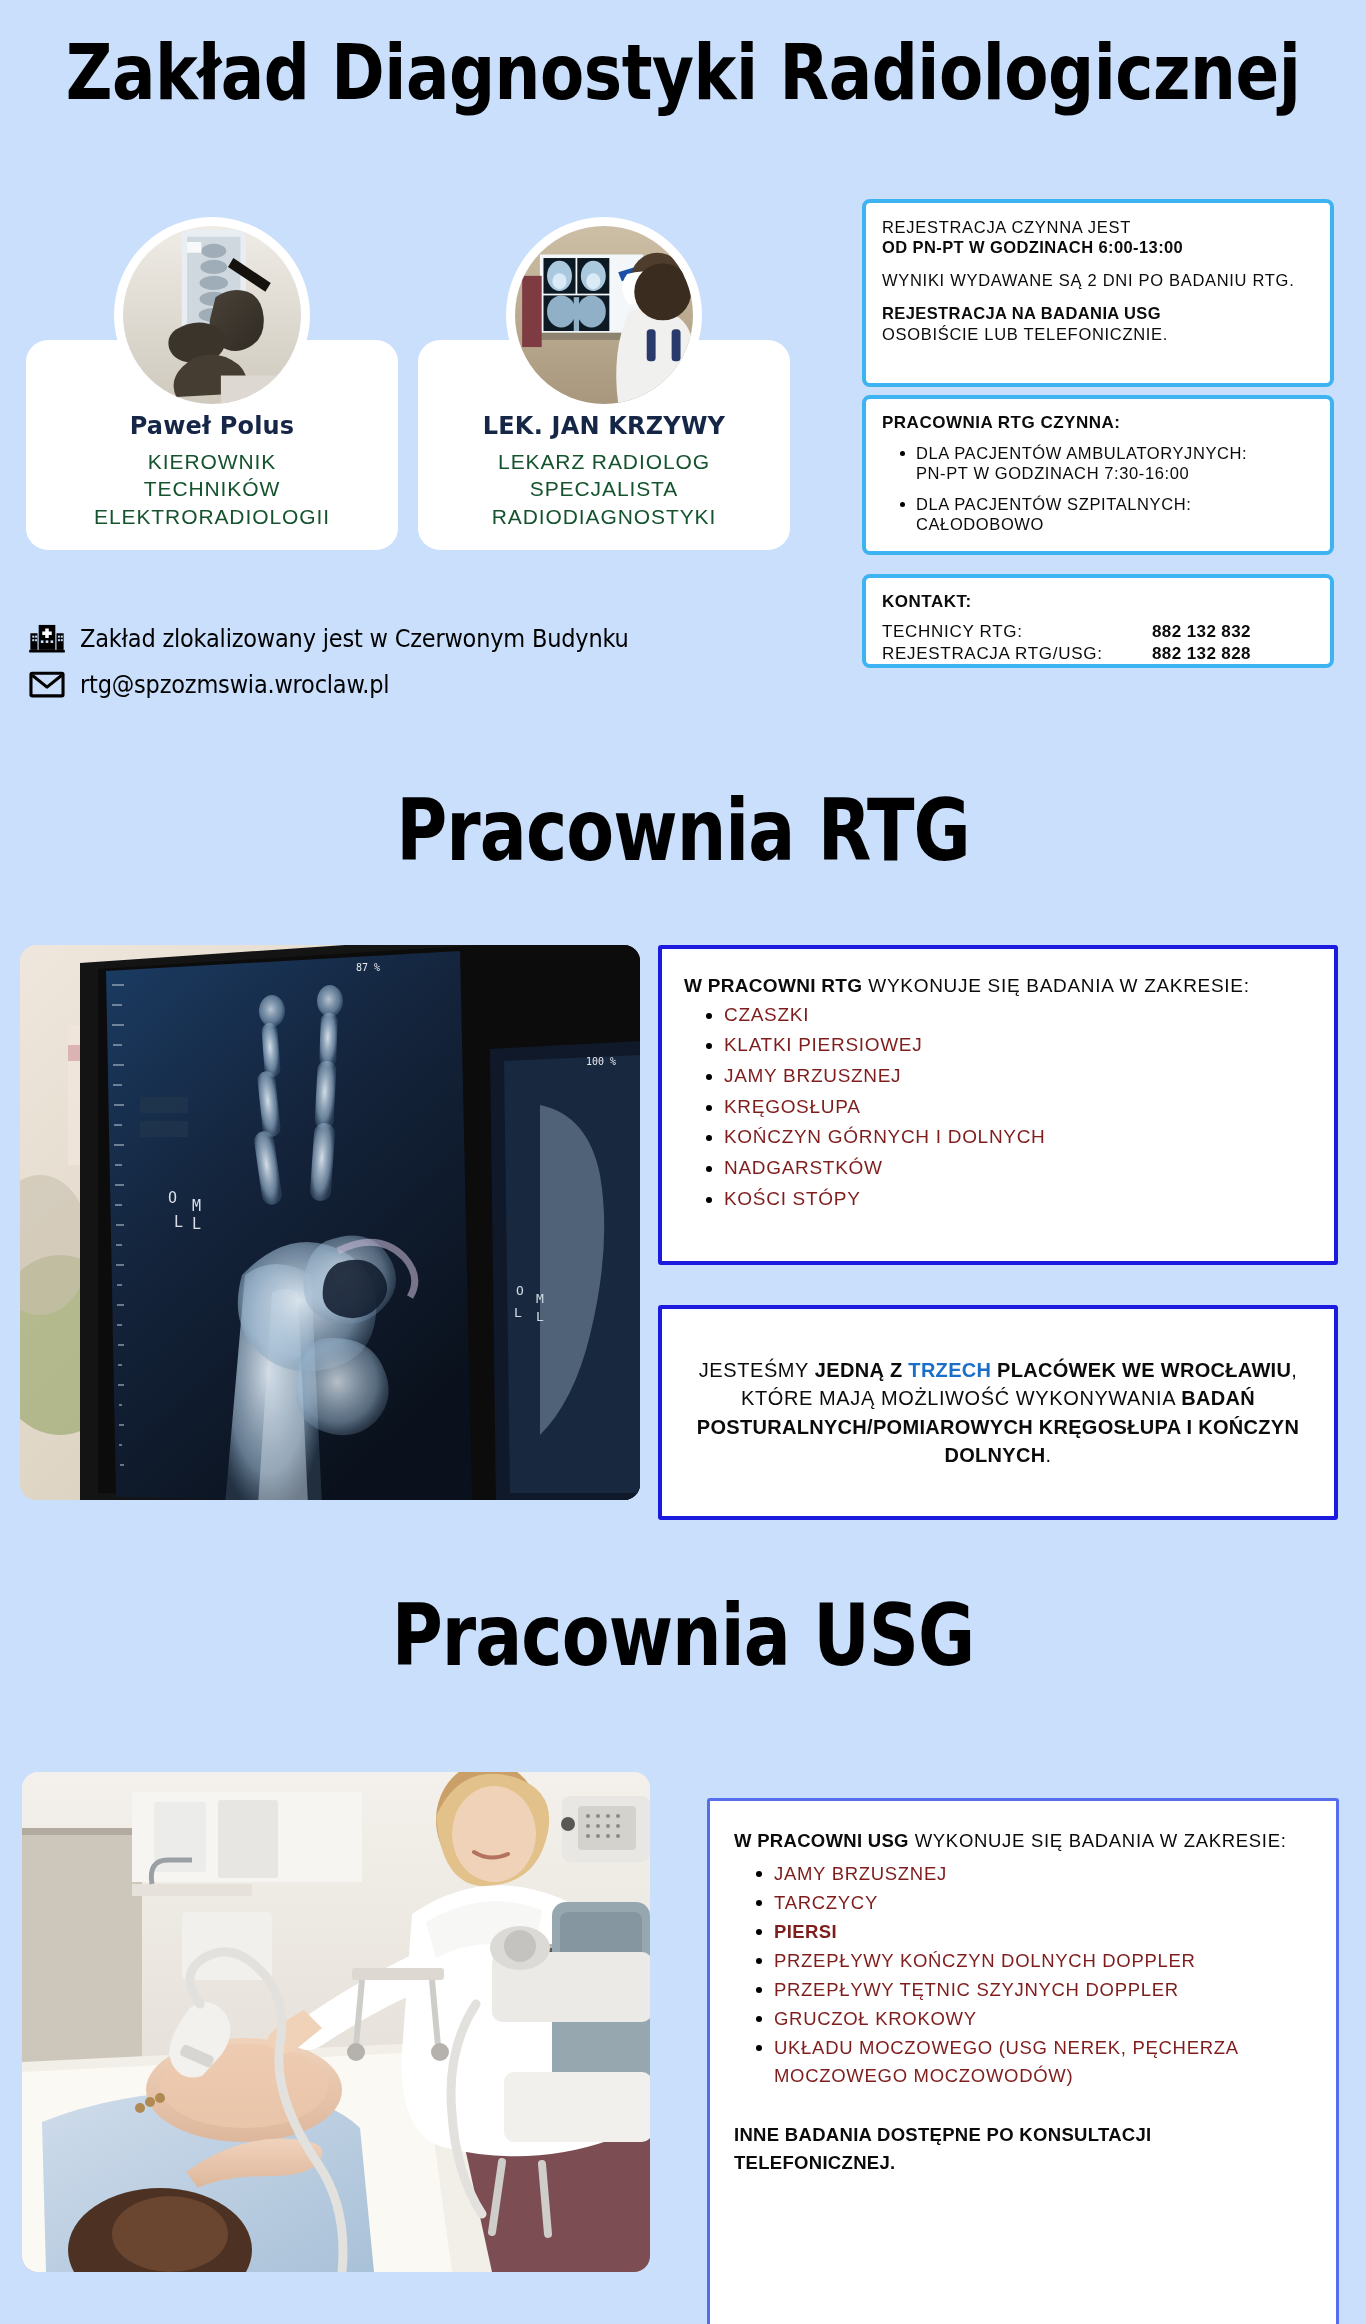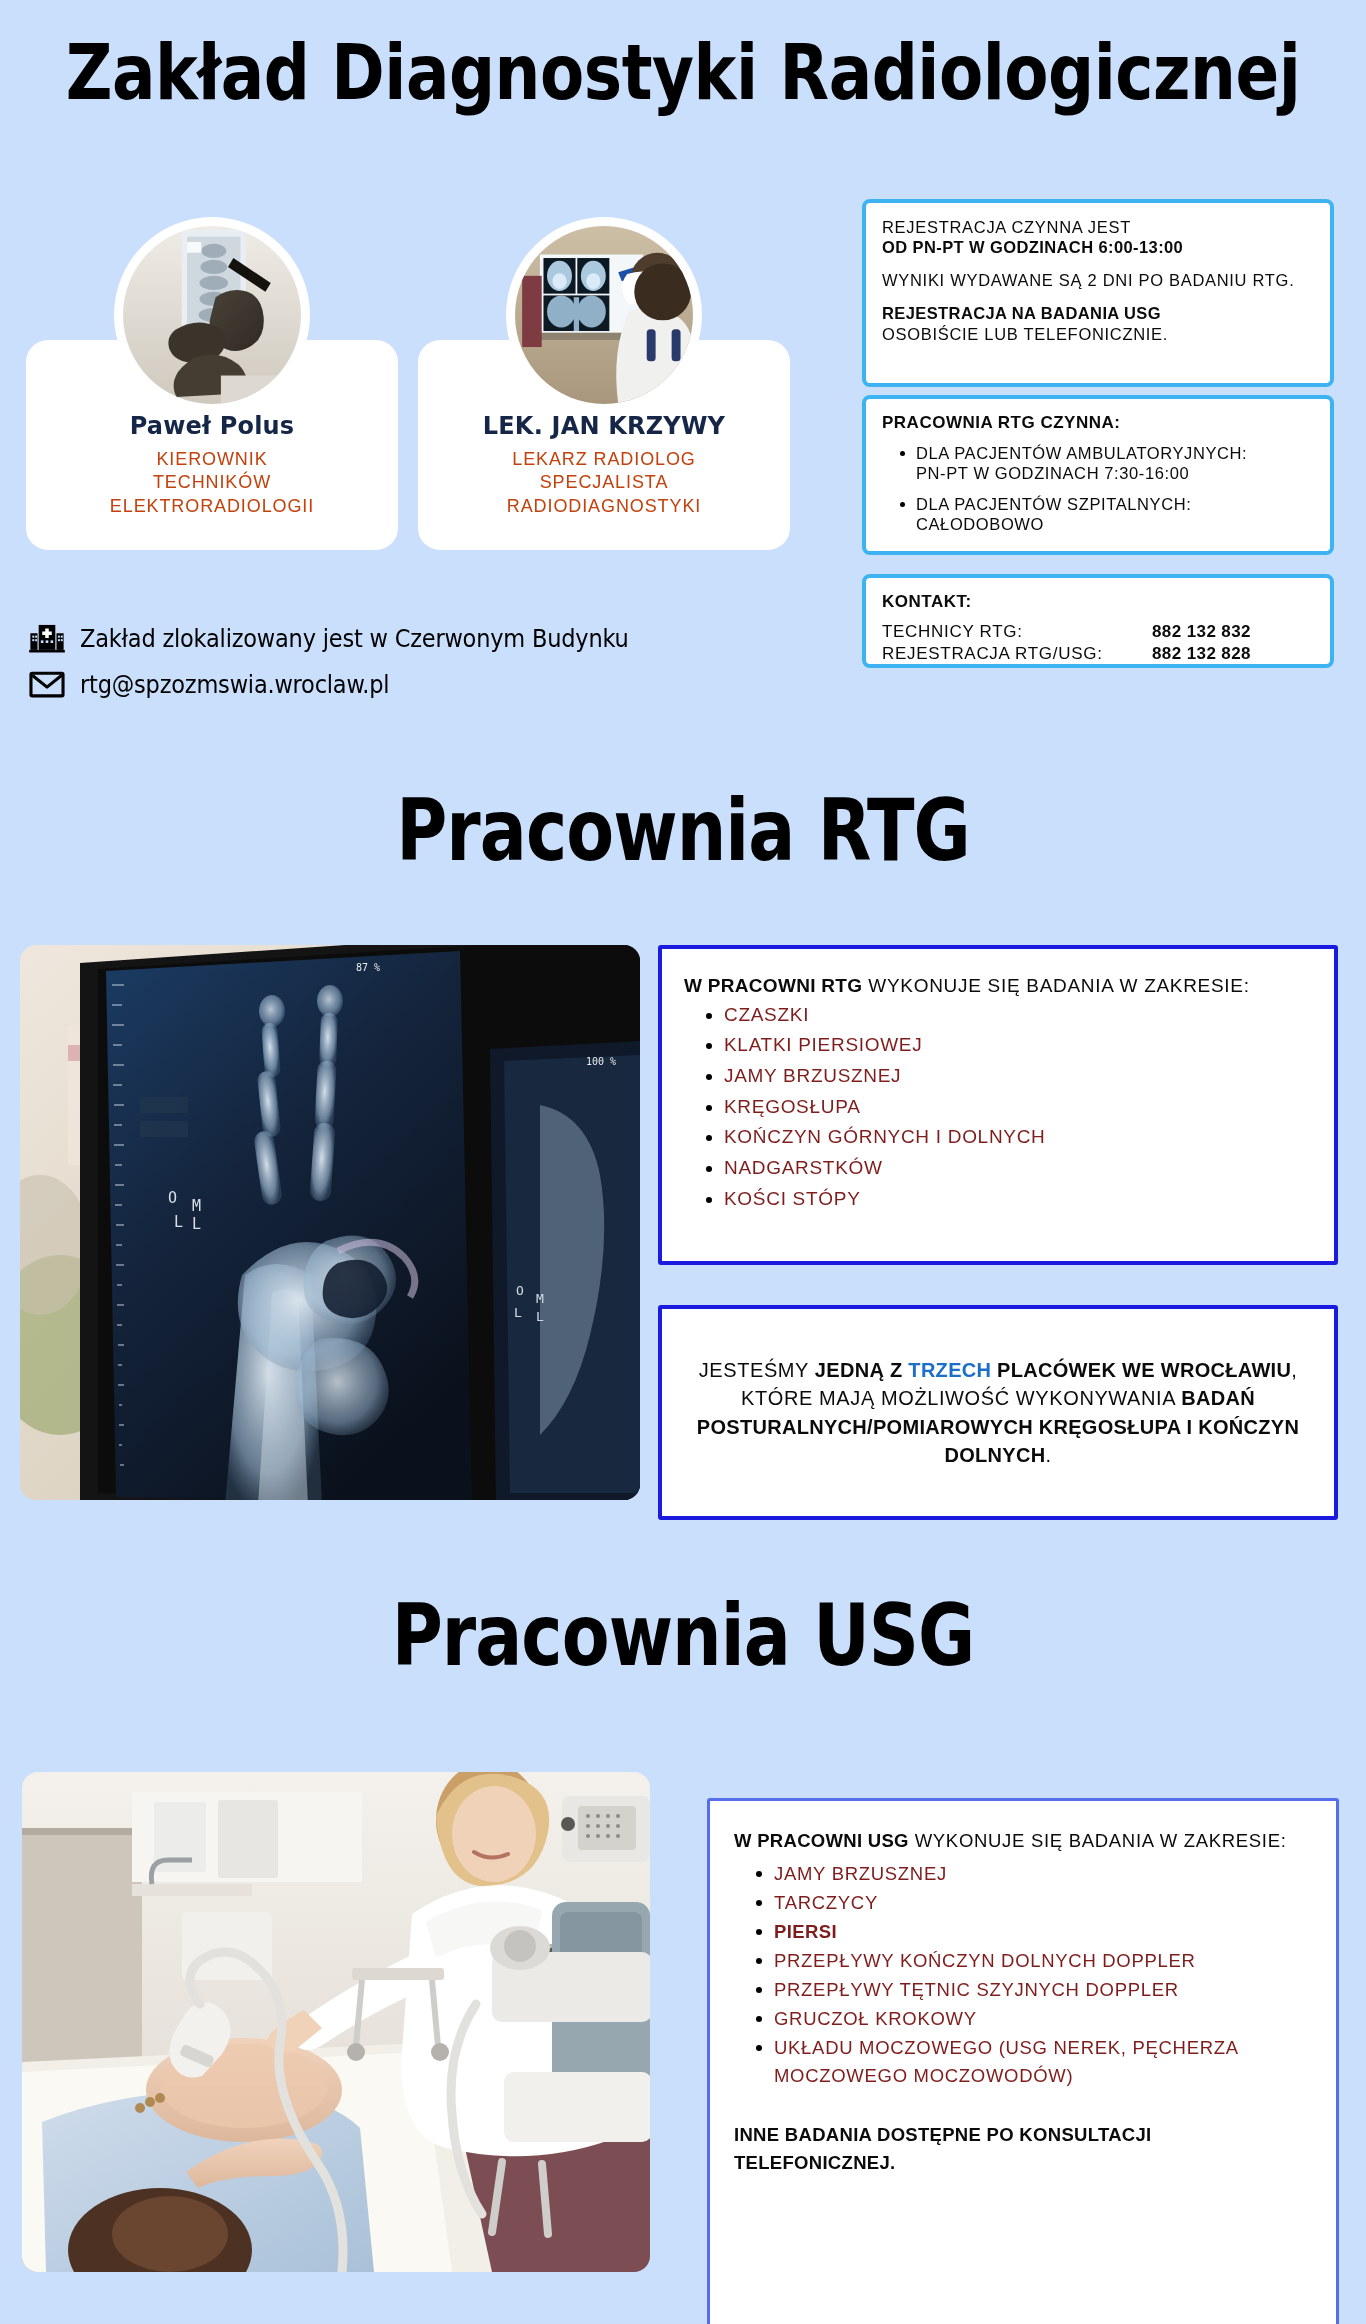--- a/index.html
+++ b/index.html
@@ -78,23 +78,23 @@
     font-weight: 700;
     font-size: 24px;
     color: #152647;
     letter-spacing: 0.2px;
     text-align: center;
     margin-bottom: 8px;
   }
   .staff-role {
     font-family: "Liberation Sans", sans-serif;
     font-weight: 400;
-    font-size: 18px;
+    font-size: 21px;
     line-height: 1.30;
-    color: #c2410c;
+    color: #14532d;
     letter-spacing: 0.9px;
     text-align: center;
     white-space: pre-line;
   }
 
   
   .contact-lines {
     position: absolute;
     left: 28px; top: 615px;
   }

